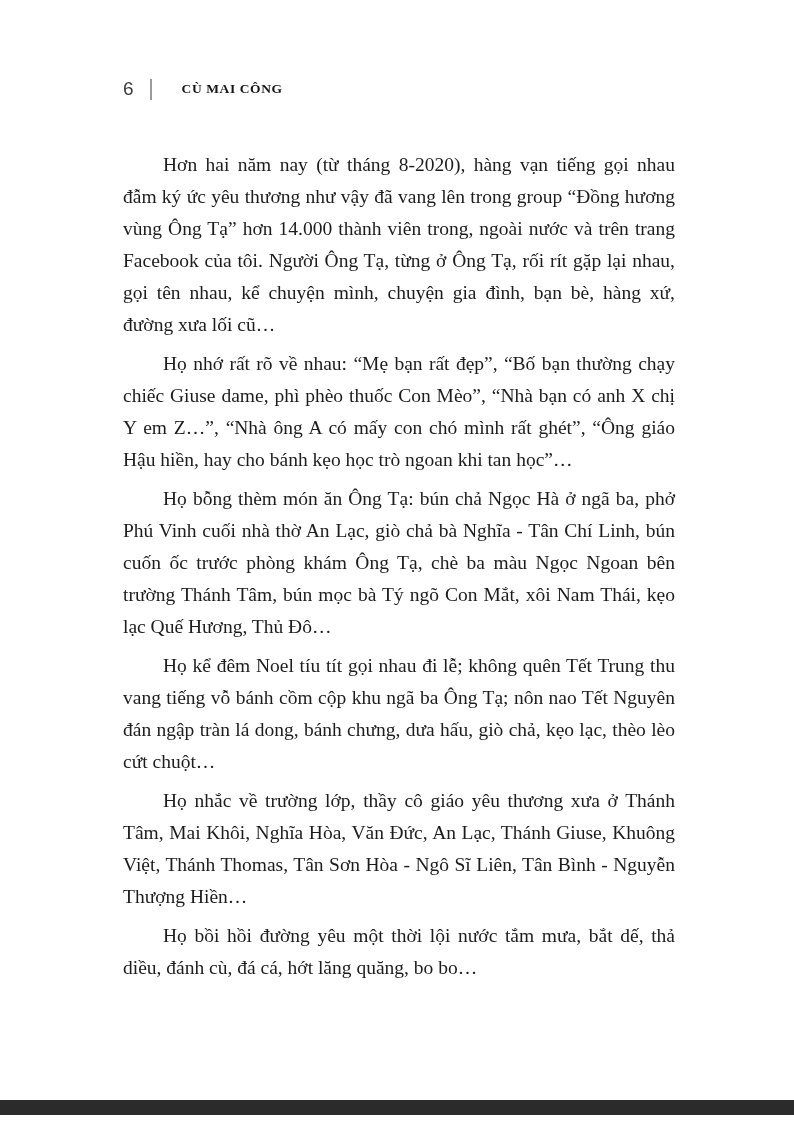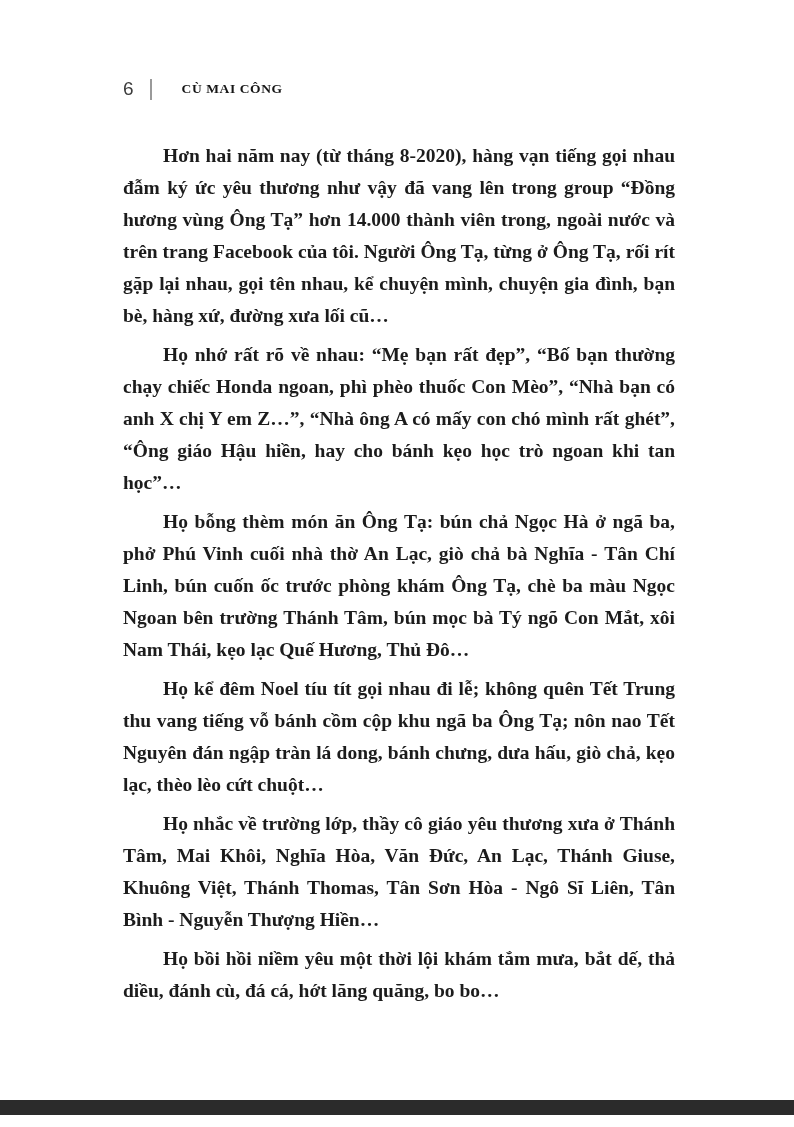--- a/index.html
+++ b/index.html
@@ -40,24 +40,23 @@
   .author-name {
     font-family: Liberation Serif, serif;
     font-size: 13.5px;
     font-weight: bold;
     letter-spacing: 0.6px;
     color: #161616;
     margin-left: 16px;
   }
   .content {
     position: absolute;
-    top: 140px;
+    top: 149px;
     left: 123px;
     width: 552px;
-    font-weight: bold;
   }
   .content p {
     margin: 0 0 7px 0;
     font-size: 19.5px;
     line-height: 32px;
     text-align: justify;
     text-indent: 40px;
     color: #1c1c1c;
   }
   .footer-bar {
@@ -75,22 +74,22 @@
 <div class="page">
 
   <div class="running-header">
     <span class="page-number">6</span>
     <span class="header-divider"></span>
     <span class="author-name">CÙ MAI CÔNG</span>
   </div>
 
   <div class="content">
     <p>Hơn hai năm nay (từ tháng 8-2020), hàng vạn tiếng gọi nhau đẫm ký ức yêu thương như vậy đã vang lên trong group “Đồng hương vùng Ông Tạ” hơn 14.000 thành viên trong, ngoài nước và trên trang Facebook của tôi. Người Ông Tạ, từng ở Ông Tạ, rối rít gặp lại nhau, gọi tên nhau, kể chuyện mình, chuyện gia đình, bạn bè, hàng xứ, đường xưa lối cũ…</p>
-    <p>Họ nhớ rất rõ về nhau: “Mẹ bạn rất đẹp”, “Bố bạn thường chạy chiếc Honda ngoan, phì phèo thuốc Con Mèo”, “Nhà bạn có anh X chị Y em Z…”, “Nhà ông A có mấy con chó mình rất ghét”, “Ông giáo Hậu hiền, hay cho bánh kẹo học trò ngoan khi tan học”…</p>
+    <p>Họ nhớ rất rõ về nhau: “Mẹ bạn rất đẹp”, “Bố bạn thường chạy chiếc Giuse dame, phì phèo thuốc Con Mèo”, “Nhà bạn có anh X chị Y em Z…”, “Nhà ông A có mấy con chó mình rất ghét”, “Ông giáo Hậu hiền, hay cho bánh kẹo học trò ngoan khi tan học”…</p>
     <p>Họ bỗng thèm món ăn Ông Tạ: bún chả Ngọc Hà ở ngã ba, phở Phú Vinh cuối nhà thờ An Lạc, giò chả bà Nghĩa - Tân Chí Linh, bún cuốn ốc trước phòng khám Ông Tạ, chè ba màu Ngọc Ngoan bên trường Thánh Tâm, bún mọc bà Tý ngõ Con Mắt, xôi Nam Thái, kẹo lạc Quế Hương, Thủ Đô…</p>
     <p>Họ kể đêm Noel tíu tít gọi nhau đi lễ; không quên Tết Trung thu vang tiếng vỗ bánh cồm cộp khu ngã ba Ông Tạ; nôn nao Tết Nguyên đán ngập tràn lá dong, bánh chưng, dưa hấu, giò chả, kẹo lạc, thèo lèo cứt chuột…</p>
     <p>Họ nhắc về trường lớp, thầy cô giáo yêu thương xưa ở Thánh Tâm, Mai Khôi, Nghĩa Hòa, Văn Đức, An Lạc, Thánh Giuse, Khuông Việt, Thánh Thomas, Tân Sơn Hòa - Ngô Sĩ Liên, Tân Bình - Nguyễn Thượng Hiền…</p>
-    <p>Họ bồi hồi niềm yêu một thời lội khám tắm mưa, bắt dế, thả diều, đánh cù, đá cá, hớt lăng quăng, bo bo…</p>
+    <p>Họ bồi hồi đường yêu một thời lội nước tắm mưa, bắt dế, thả diều, đánh cù, đá cá, hớt lăng quăng, bo bo…</p>
   </div>
 
   <div class="footer-bar"></div>
 
 </div>
 
 </body></html>

